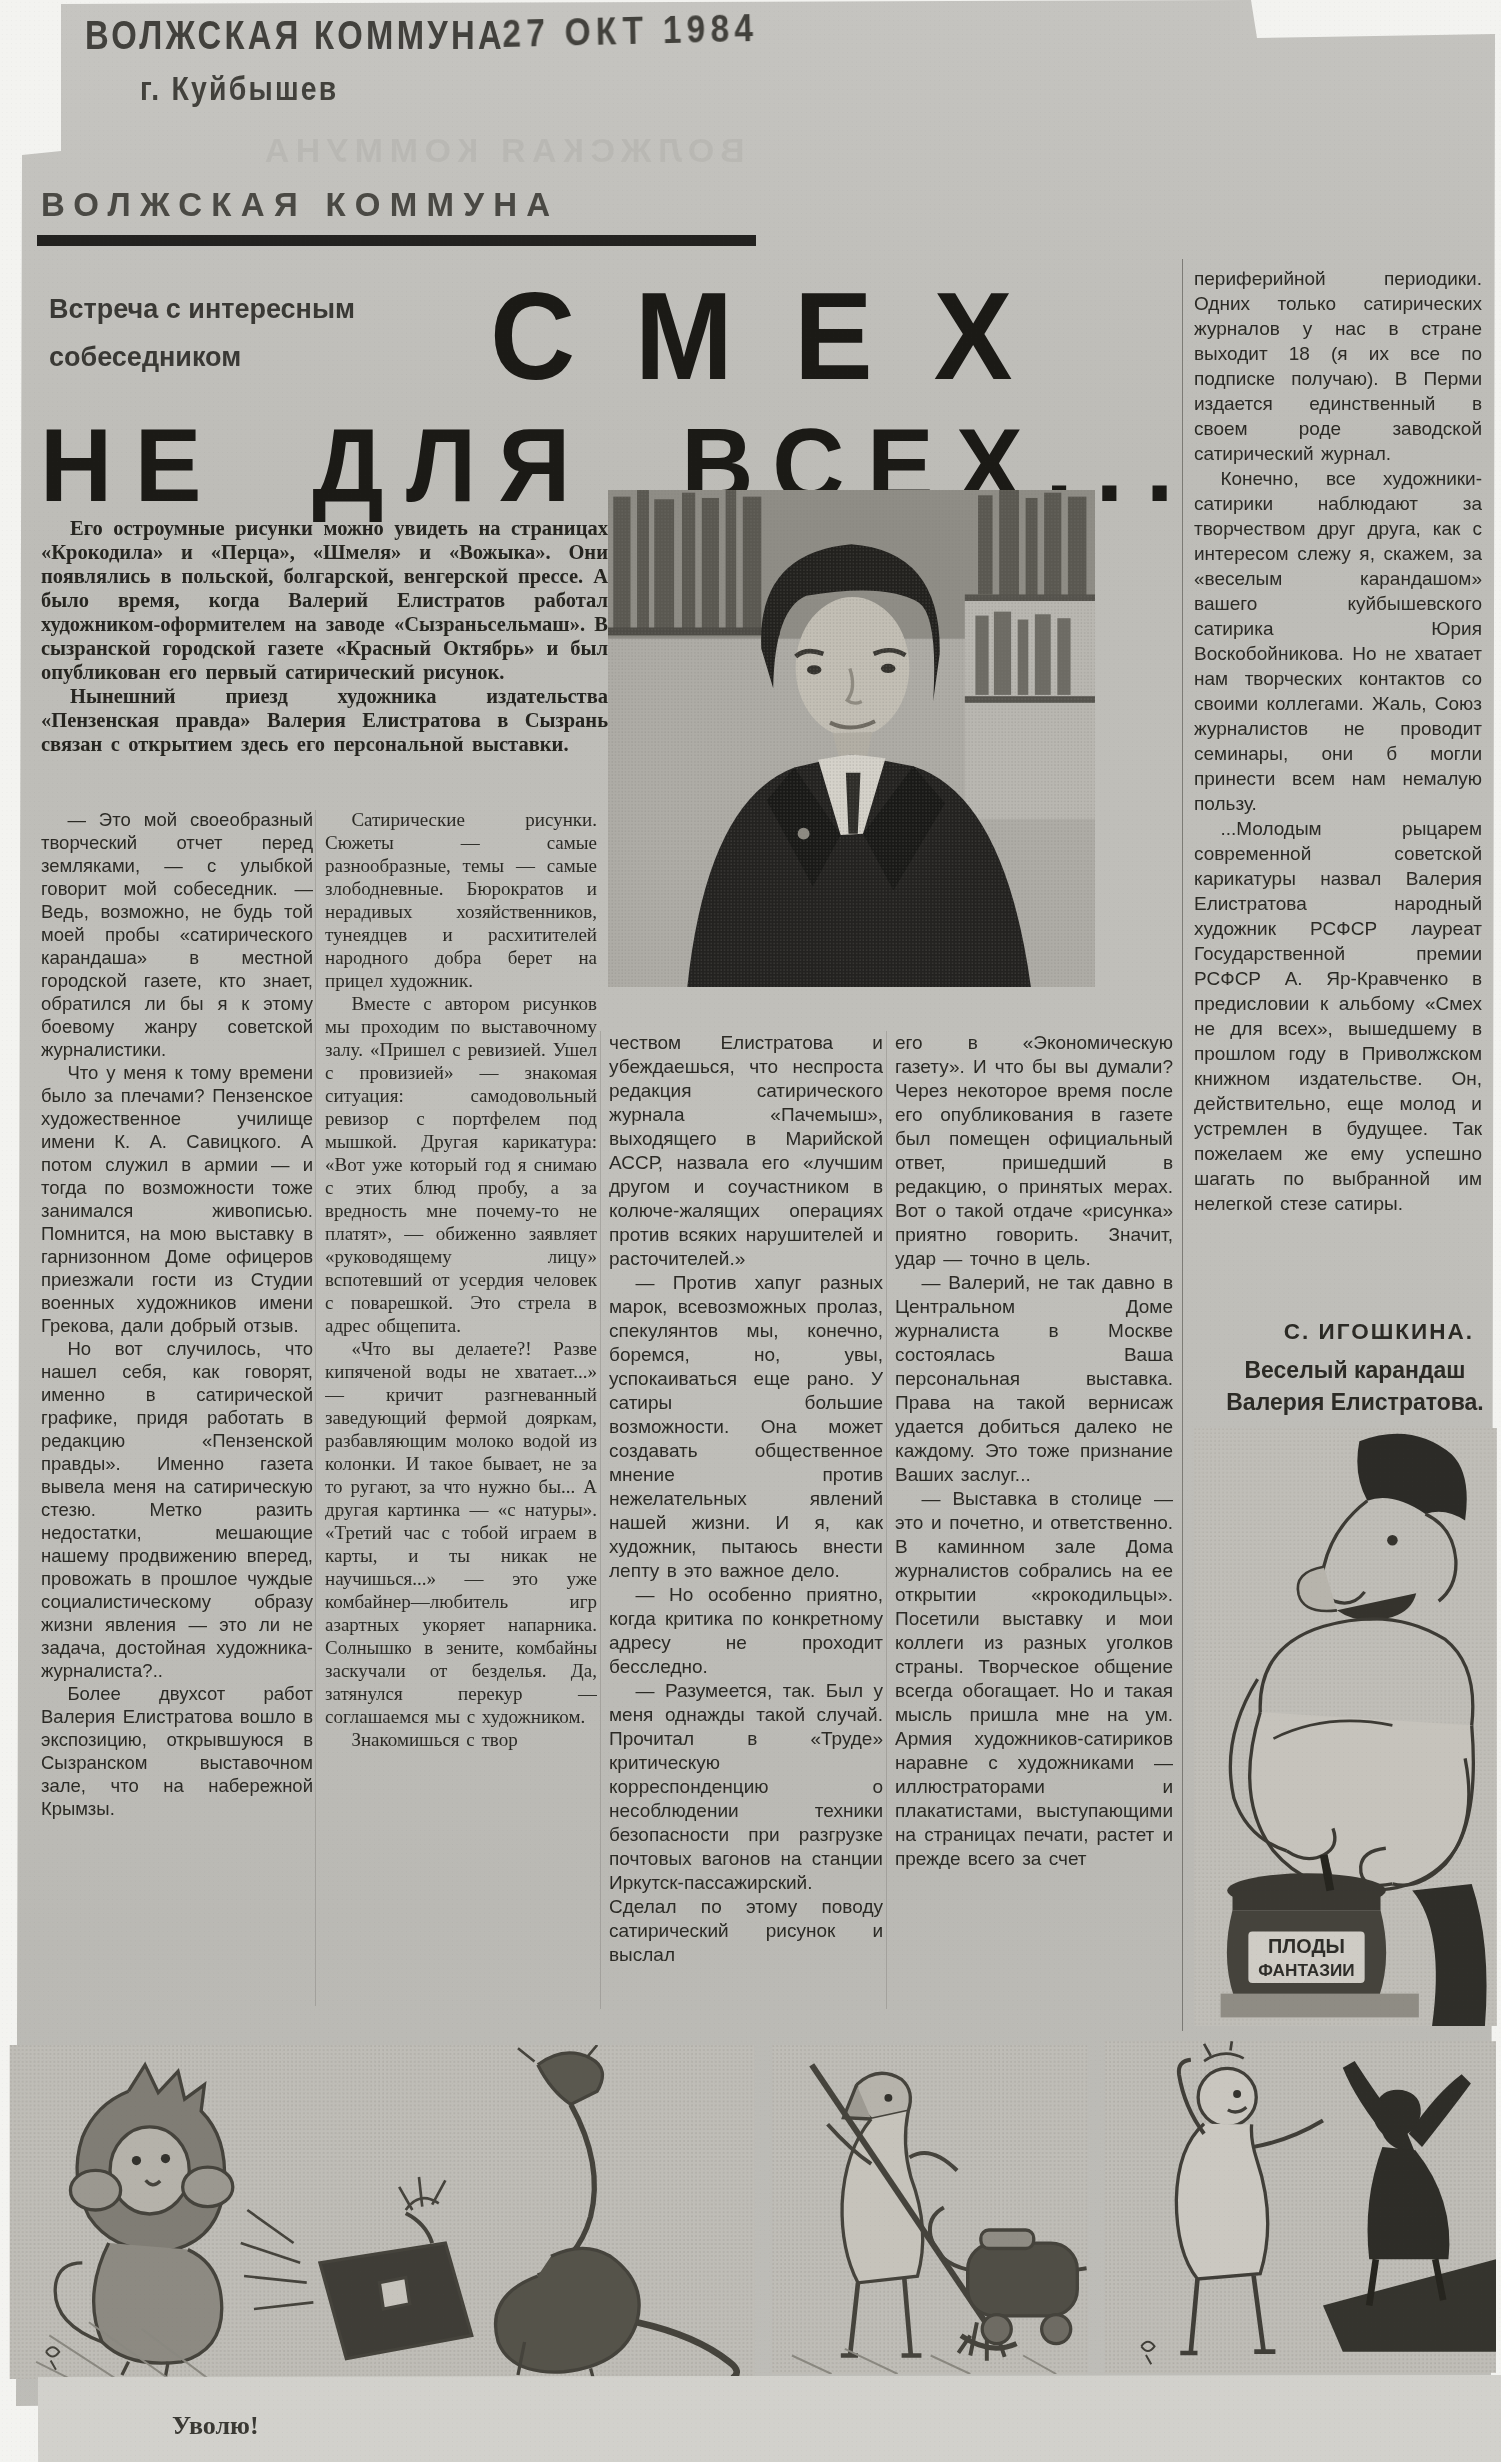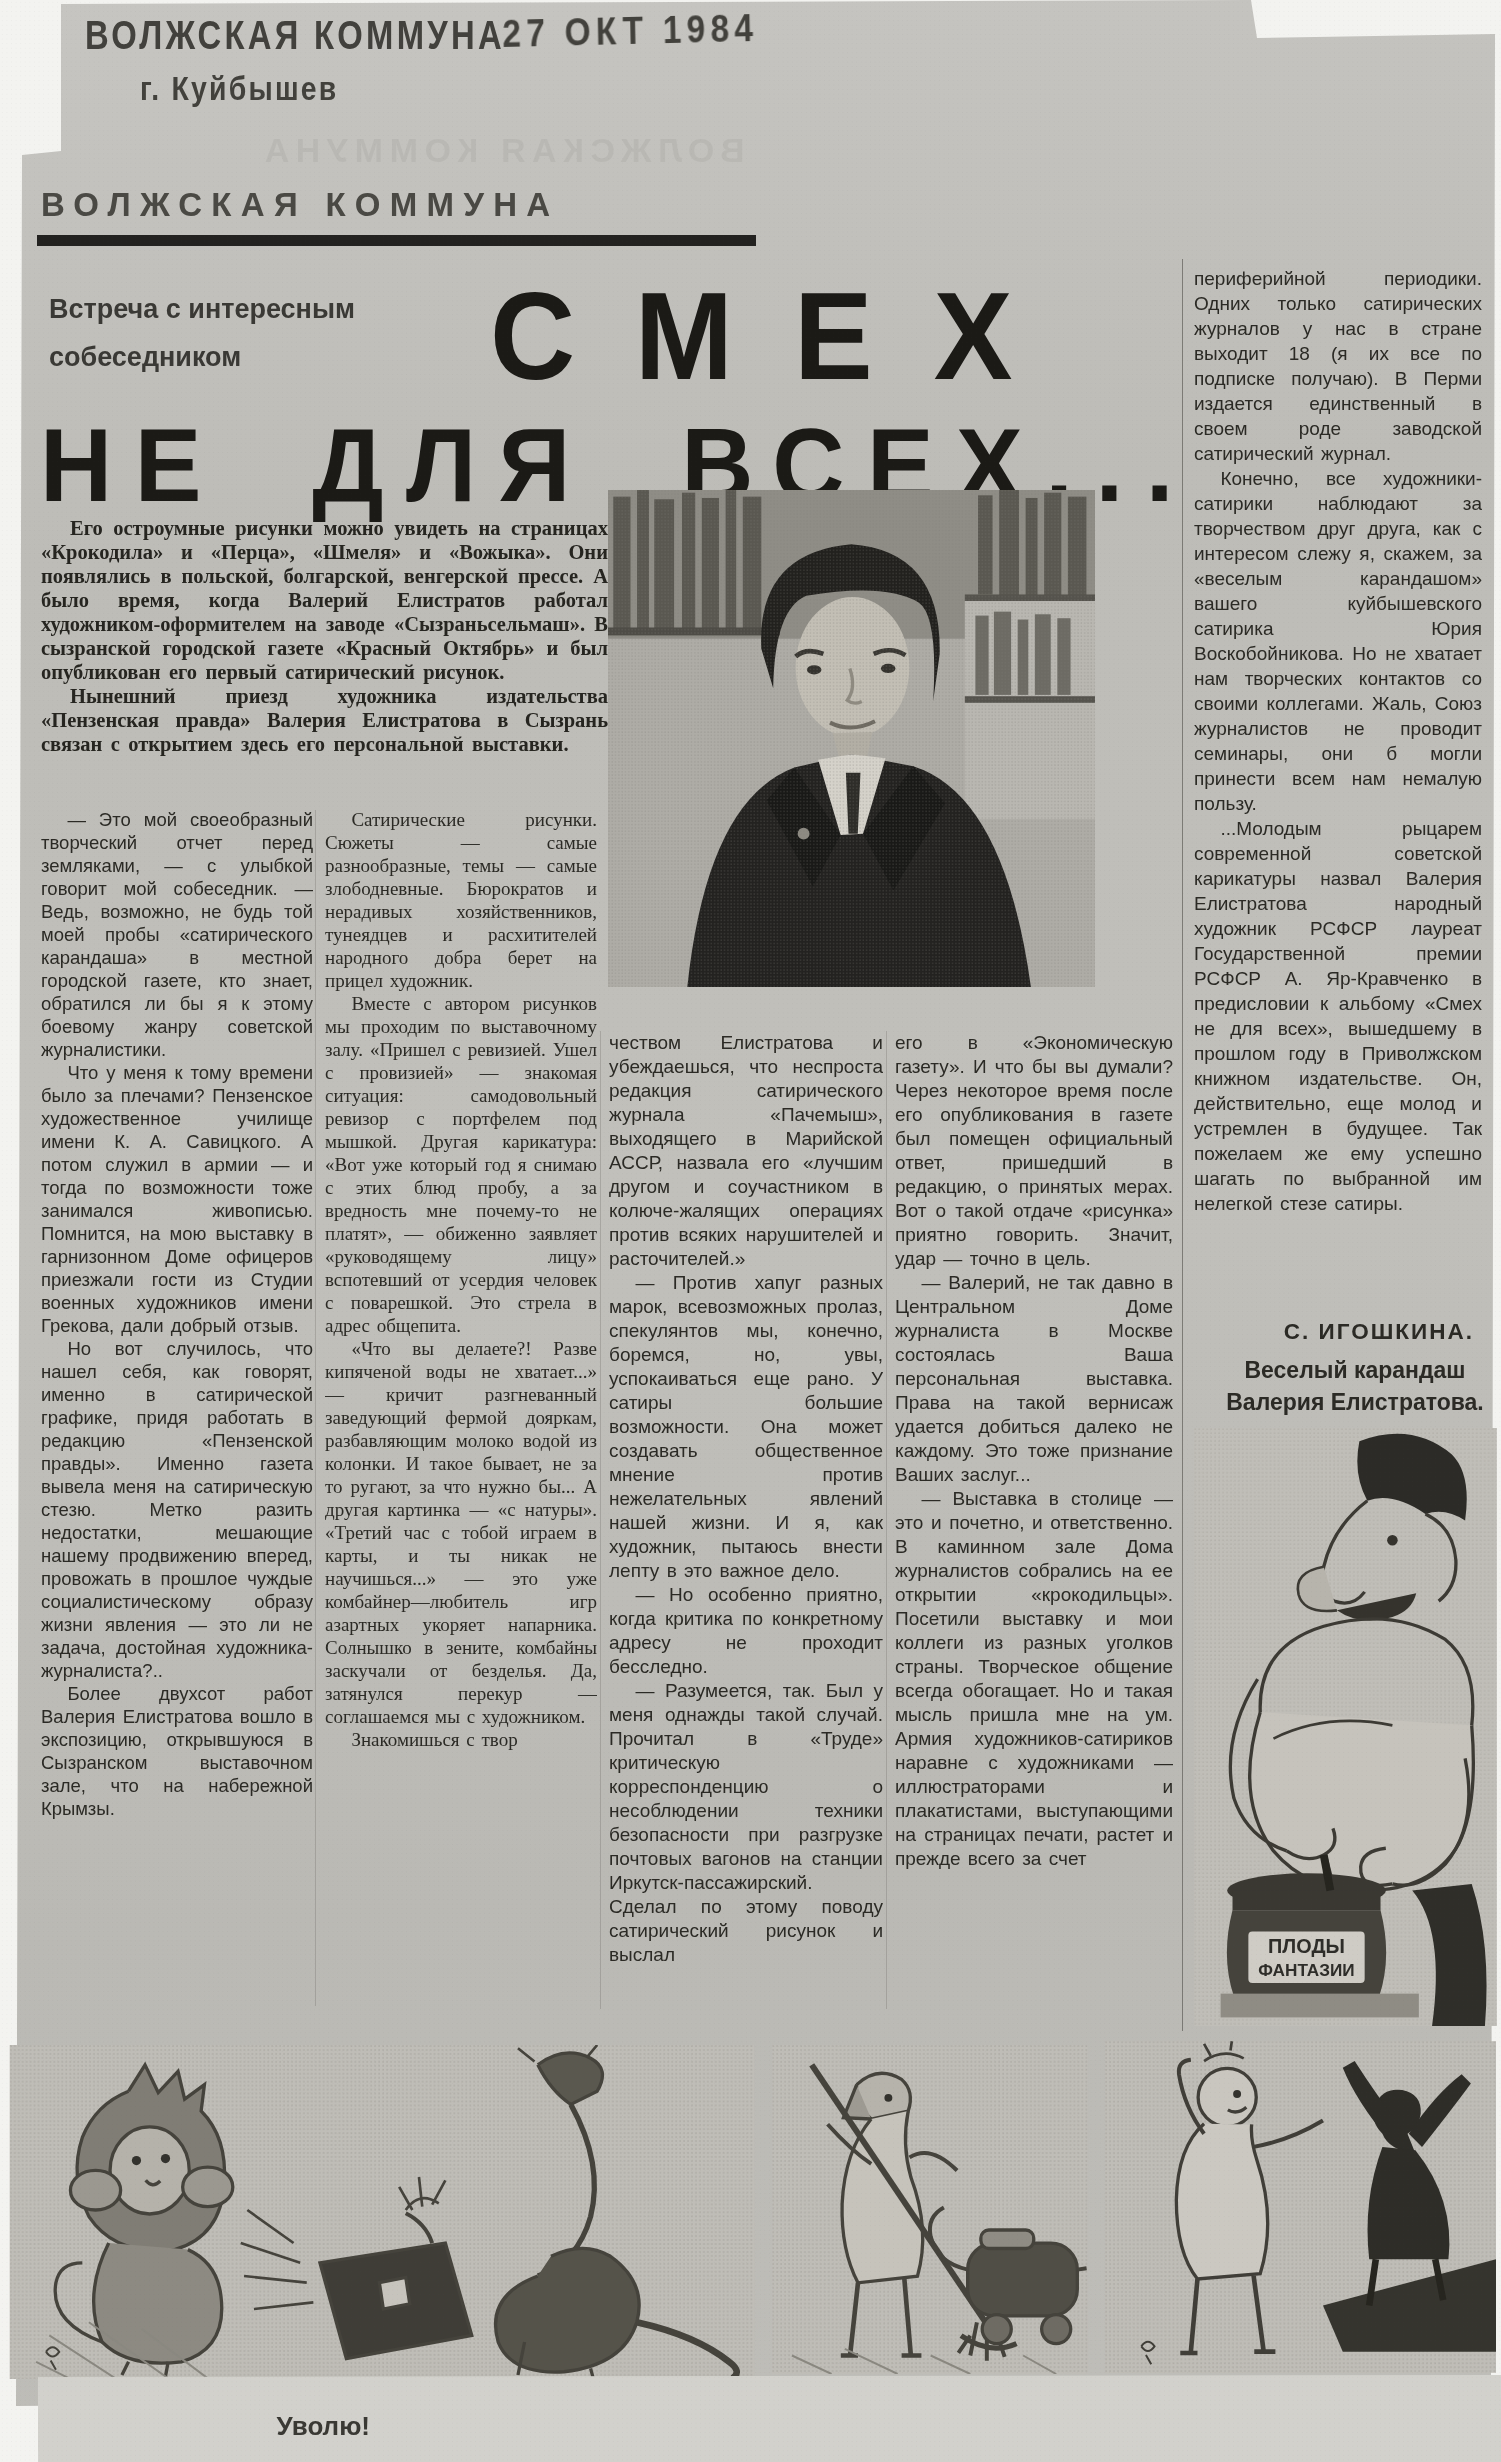--- a/index.html
+++ b/index.html
@@ -66,22 +66,22 @@
   }
   .cartoon-caption{
     font-family:"Liberation Sans",sans-serif;font-weight:700;font-size:23px;
     color:#2b2a25;text-align:center;line-height:32px;
   }
   .bottom-strip{
     position:absolute;left:38px;top:2376px;width:1463px;height:87px;
     background:#d2d1cc;transform:rotate(-.08deg);
   }
   .bottom-caption{
-    font-family:Liberation Sans, sans-serif;font-weight:700;font-size:26px;
-    color:#3a3934;text-align:right;filter:blur(0.2px);
+    font-family:Liberation Serif, serif;font-weight:700;font-size:26px;
+    color:#3a3934;text-align:left;filter:blur(0.2px);
   }
   svg{display:block;}
 </style>
 </head>
 <body>
 
 <div class="paper"></div>
 
 <div class="abs stamp" style="left:85px;top:13.2px;font-size:40px;letter-spacing:4px;transform:scaleX(.82);transform-origin:left top;">ВОЛЖСКАЯ КОММУНА</div>
 <div class="abs stamp" style="left:140px;top:70px;font-size:33px;letter-spacing:2.6px;transform:scaleX(.86);transform-origin:left top;">г. Куйбышев</div>

